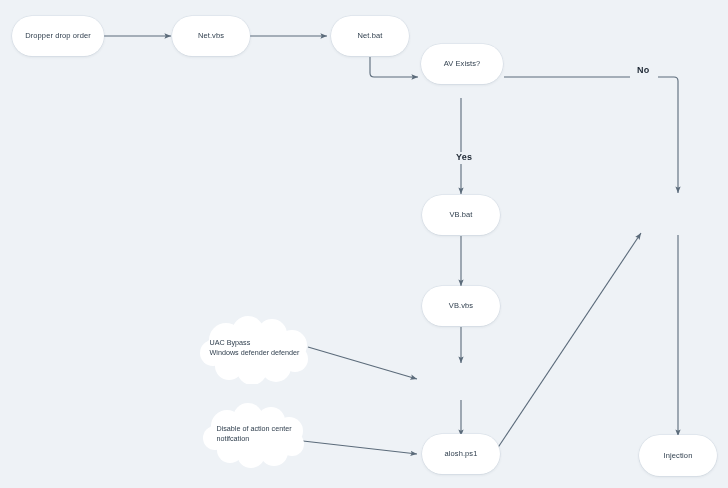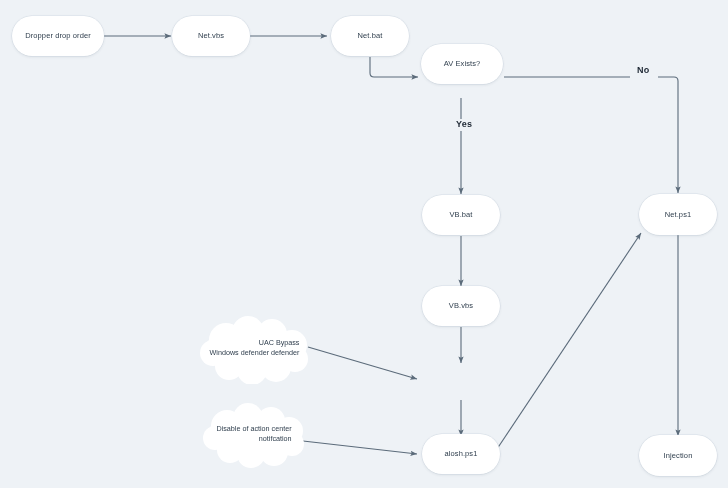--- a/index.html
+++ b/index.html
@@ -41,21 +41,21 @@
     letter-spacing: 0.1px;
     line-height: 1.25;
     box-sizing: border-box;
     padding: 2px 6px;
   }
   .cloud {
     position: absolute;
     display: flex;
     align-items: center;
     justify-content: center;
-    text-align: right;
+    text-align: left;
     color: #2f3e4d;
     font-size: 7.2px;
     line-height: 1.45;
     box-sizing: border-box;
   }
   .cloud .cloud-svg {
     position: absolute;
     left: 0; top: 0;
     width: 100%;
     height: 100%;
@@ -126,23 +126,20 @@
 
   <div class="node" style="left:422px; top:286px; width:78px; height:40px;">
     <span>VB.vbs</span>
   </div>
 
 
   <div class="node" style="left:422px; top:434px; width:78px; height:40px;">
     <span>alosh.ps1</span>
   </div>
 
-  <div class="node" style="left:639px; top:194px; width:78px; height:41px;">
-    <span>Net.ps1</span>
-  </div>
 
   <div class="node" style="left:639px; top:435px; width:78px; height:41px;">
     <span>Injection</span>
   </div>
 
   <div class="cloud" style="left:196px; top:312px; width:117px; height:72px;">
     <svg class="cloud-svg" viewBox="0 0 117 72" preserveAspectRatio="none">
       <g fill="#ffffff">
         <ellipse cx="58.5" cy="38" rx="50" ry="24"></ellipse>
         <circle cx="30" cy="28" r="17"></circle>
@@ -176,17 +173,17 @@
         <circle cx="31" cy="50" r="13"></circle>
         <circle cx="16" cy="38" r="12"></circle>
       </g>
     </svg>
     <span class="cloud-text">
       <span>Disable of action center</span><br>
       <span>notifcation</span>
     </span>
   </div>
 
-  <div class="edge-label" style="left:452px; top:119px;text-align:right;">Yes</div>
+  <div class="edge-label" style="left:452px; top:152px;text-align:right;">Yes</div>
 
   <div class="edge-label" style="left:633px; top:65px;text-align:center;">No</div>
 
 </div>
 
 </body></html>

